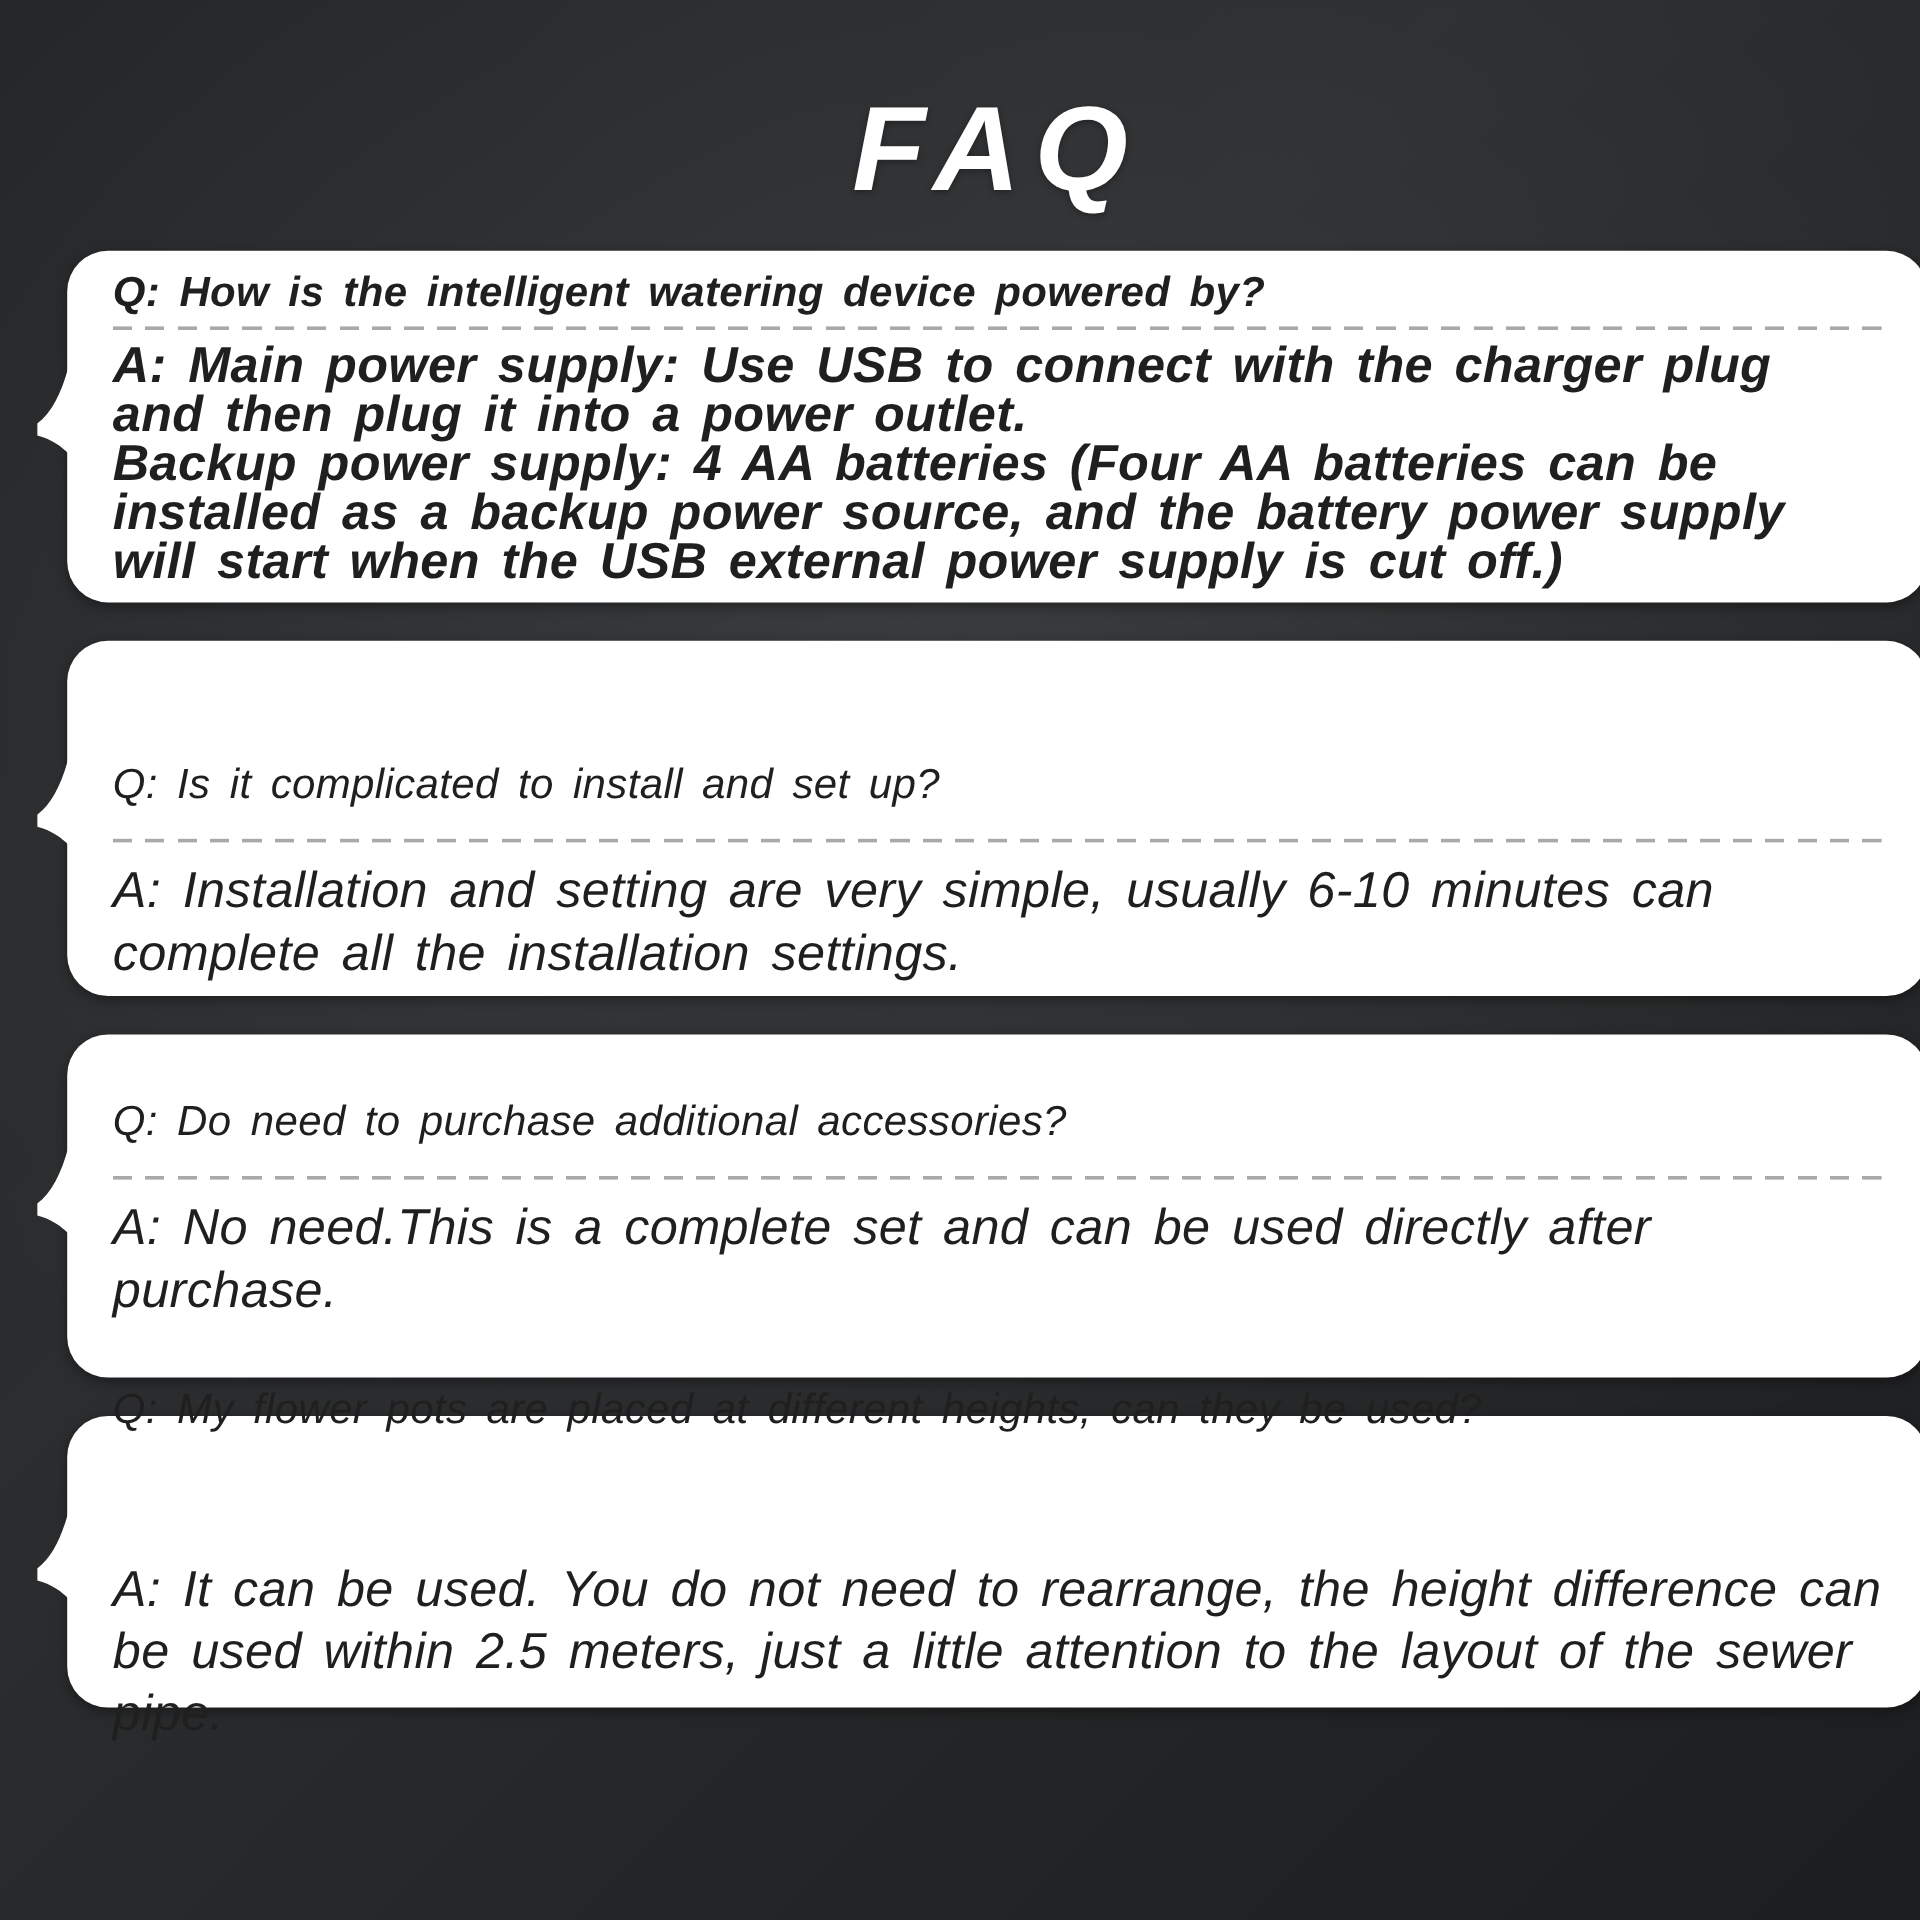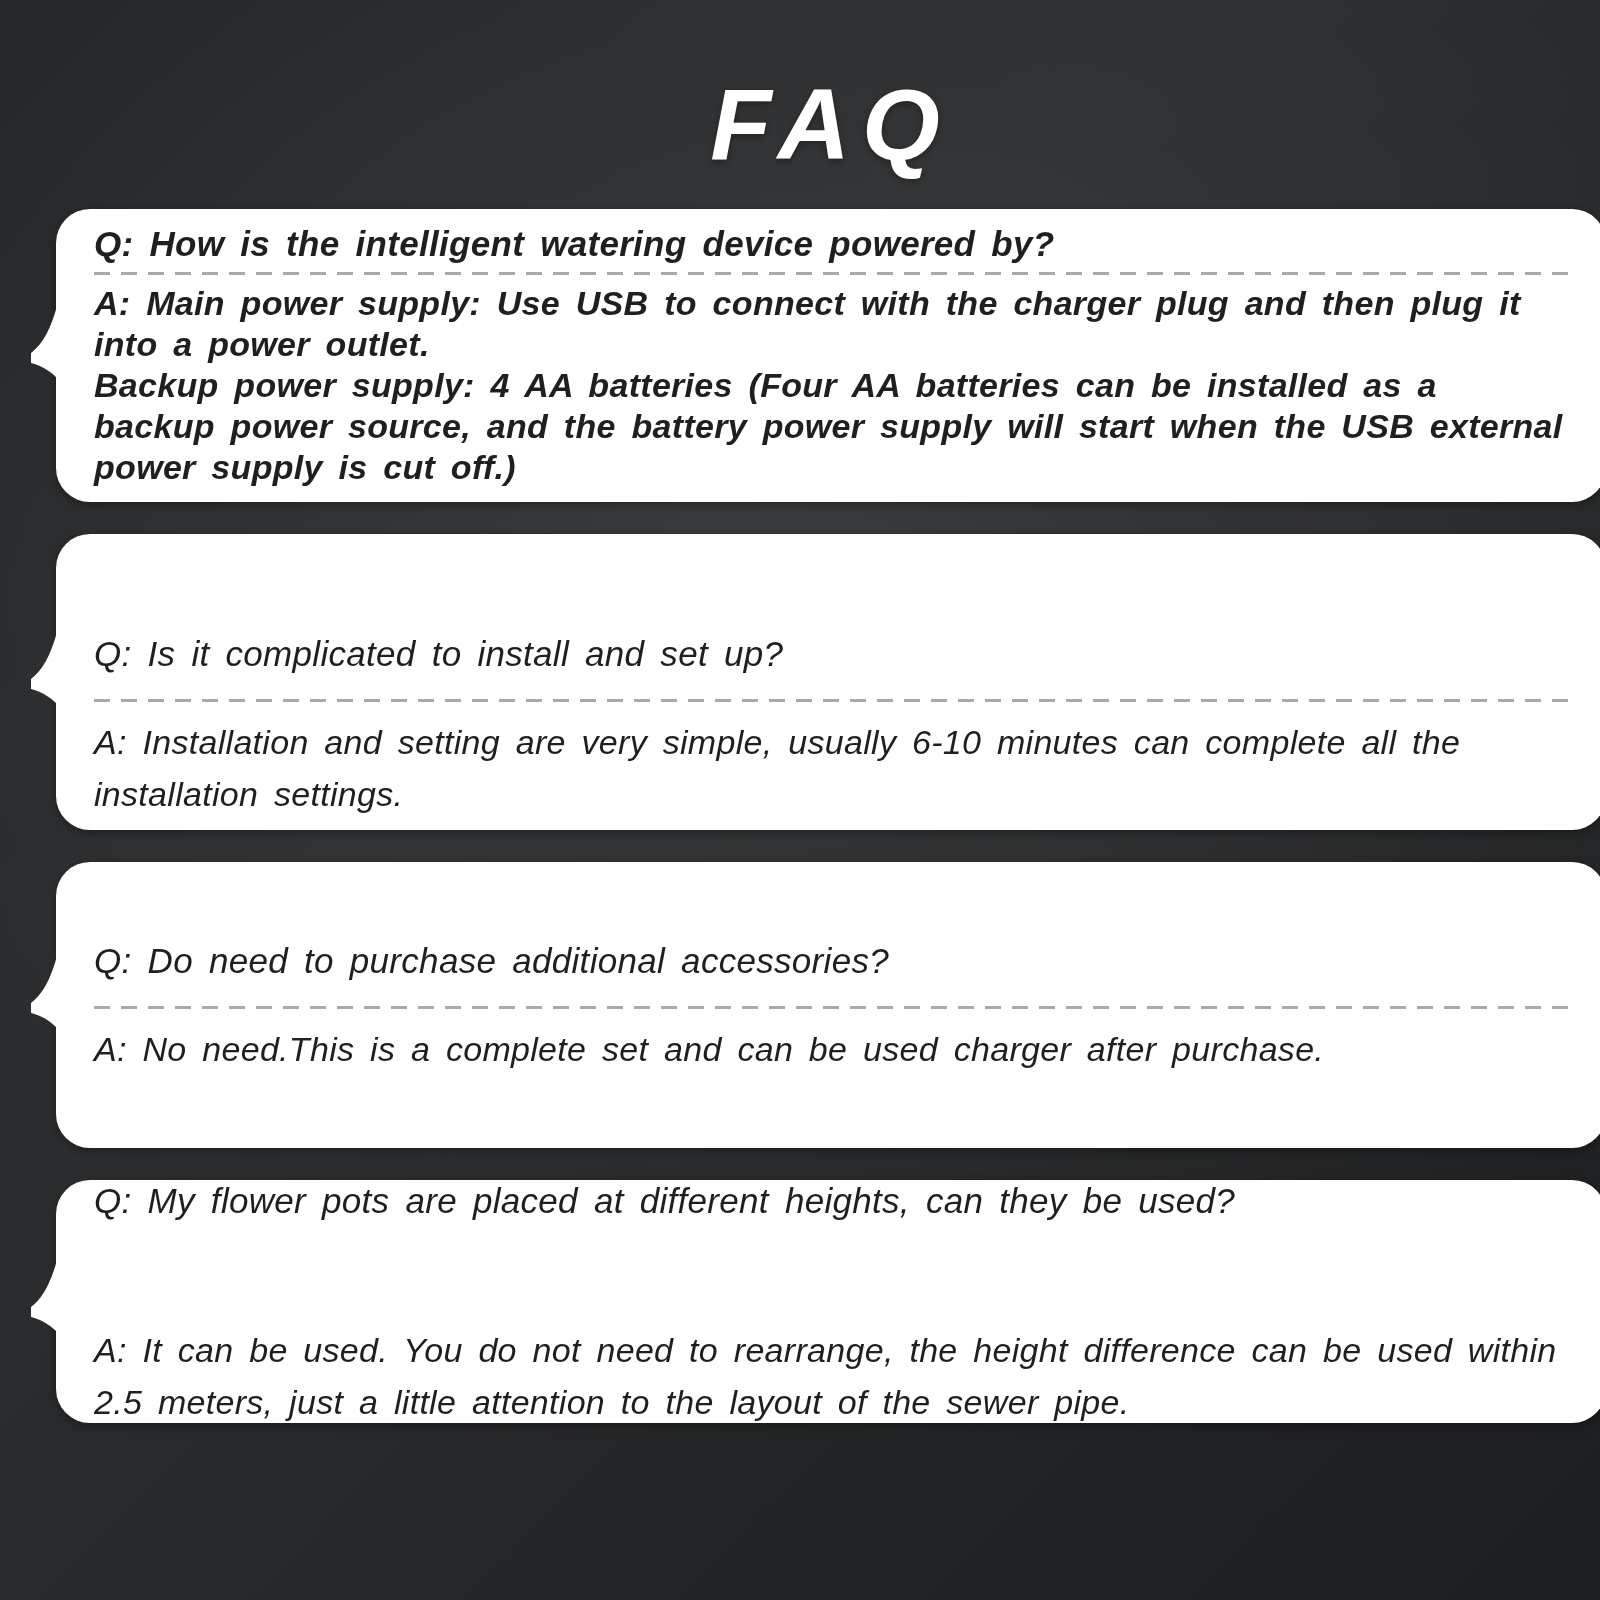--- a/index.html
+++ b/index.html
@@ -77,21 +77,21 @@
     height: 3px;
     background: repeating-linear-gradient(to right,
       #a9a9a9 0px, #a9a9a9 16px, transparent 16px, transparent 27px);
     margin: 8px 0 8px 0;
   }
 
   .spacious .q-text { line-height: 50px; }
   .spacious .divider { margin: 20px 0 14px 0; }
 
   .a-text p {
-    font-size: 34px;
+    font-size: 42px;
     line-height: 41px;
     word-spacing: 6px;
     letter-spacing: 0.3px;
   }
 
   .spacious .a-text p { line-height: 52px; }
 </style>
 </head>
 <body>
 
@@ -130,21 +130,21 @@
 
     <section class="card card-3 spacious">
       <span class="tail">
         <svg viewBox="0 0 26 72" preserveAspectRatio="none" aria-hidden="true">
           <path d="M26 0 C 20 22 12 38 0 47 L 0 57 C 12 60 20 66 26 72 Z" fill="#ffffff"></path>
         </svg>
       </span>
       <div class="q-text">Q: Do need to purchase additional accessories?</div>
       <div class="divider"></div>
       <div class="a-text">
-        <p>A: No need.This is a complete set and can be used charger after purchase.</p>
+        <p>A: No need.This is a complete set and can be used directly after purchase.</p>
       </div>
     </section>
 
     <section class="card card-4 spacious">
       <span class="tail">
         <svg viewBox="0 0 26 72" preserveAspectRatio="none" aria-hidden="true">
           <path d="M26 0 C 20 22 12 38 0 47 L 0 57 C 12 60 20 66 26 72 Z" fill="#ffffff"></path>
         </svg>
       </span>
       <div class="q-text">Q: My flower pots are placed at different heights, can they be used?</div>

